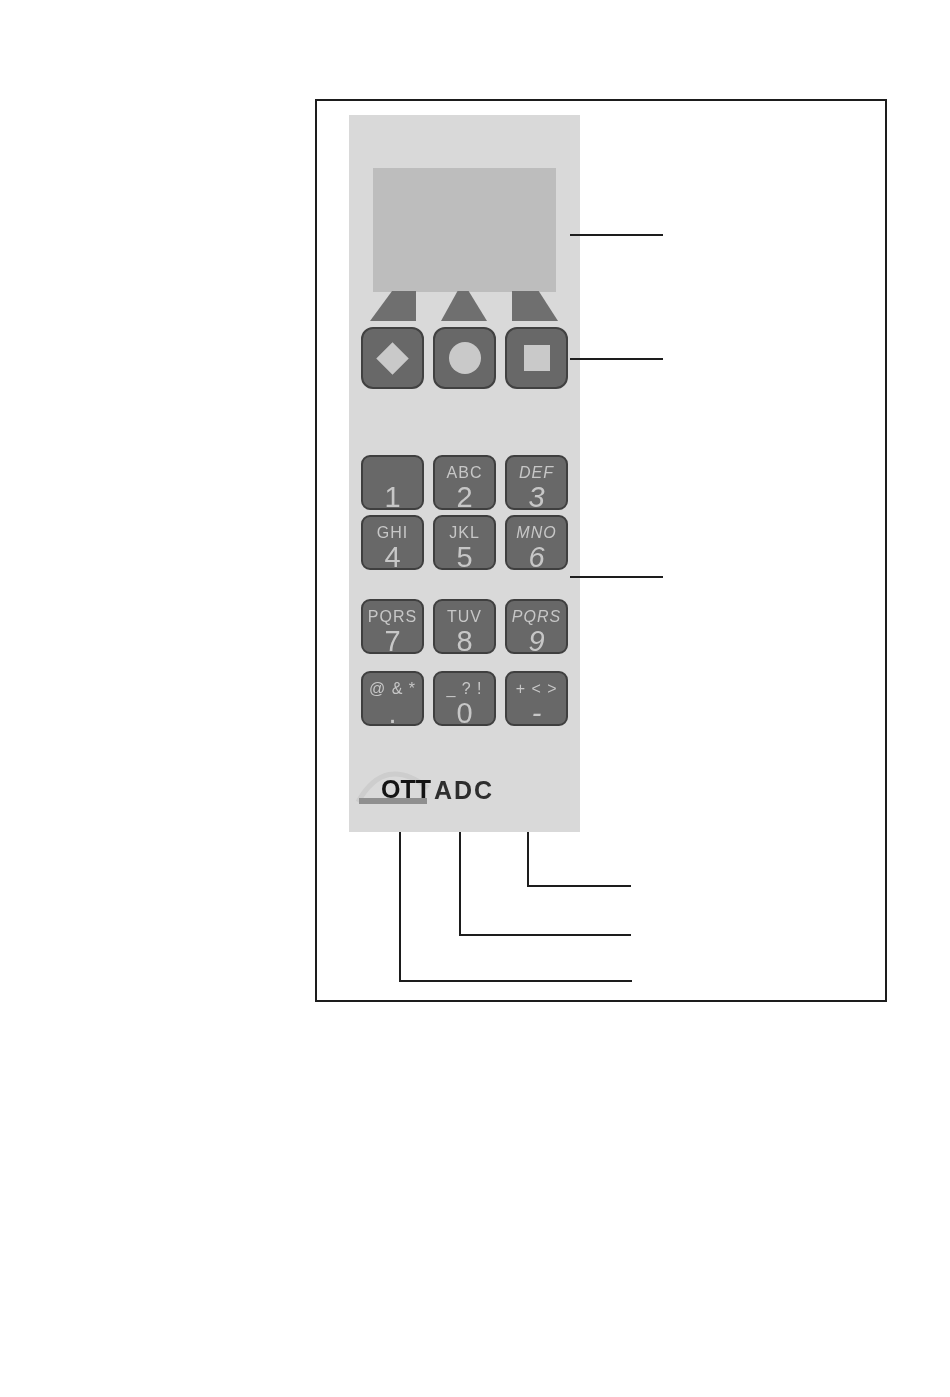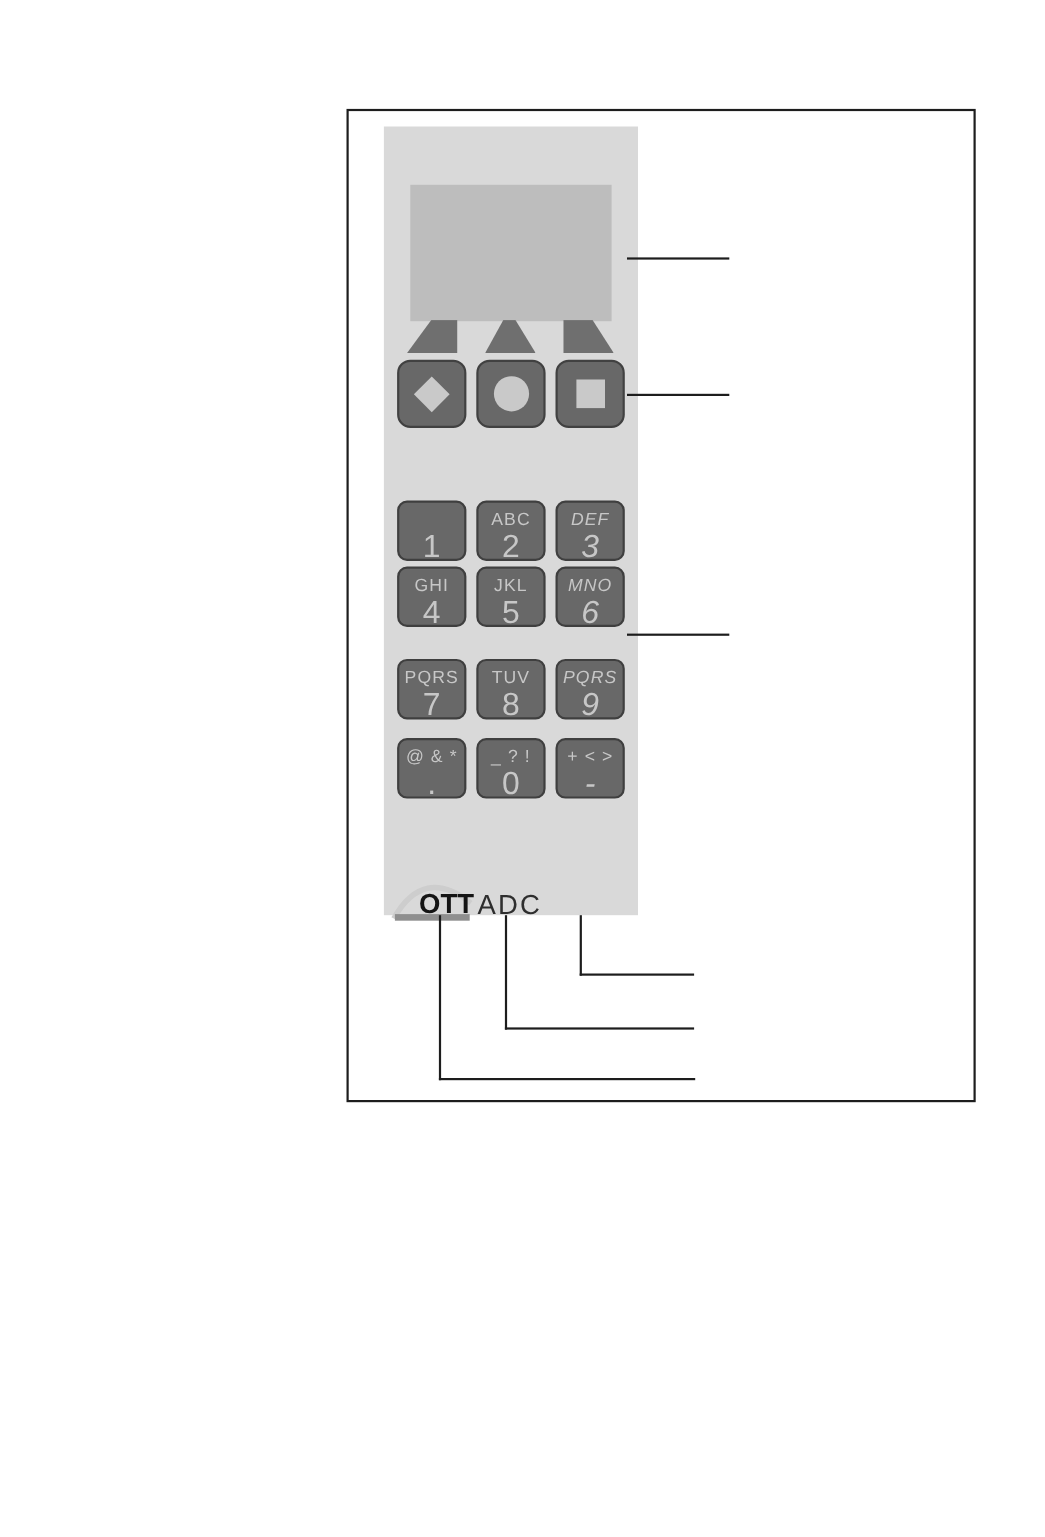--- a/index.html
+++ b/index.html
@@ -97,30 +97,30 @@
   .key .digit {
     display: block;
     font-size: 29px;
     line-height: 31px;
     margin-top: 1px;
   }
   .kc-0 { left: 0; }   .kc-1 { left: 72px; } .kc-2 { left: 144px; font-style: italic; }
   .kr-0 { top: 0; }    .kr-1 { top: 60px; }  .kr-2 { top: 144px; } .kr-3 { top: 216px; }
 
   
-  .logo { position: absolute; left: 0; top: 684px; width: 265px; height: 60px; }
+  .logo { position: absolute; left: 0; top: 651px; width: 265px; height: 60px; }
   .logo-arc { position: absolute; left: 6px; top: 2px; width: 76px; height: 38px; }
   .logo-bar { position: absolute; left: 10px; top: 32px; width: 68px; height: 6px; background: #8f8f8f; }
   .logo-brand {
     position: absolute; left: 32px; top: 9px;
     font-size: 25px; font-weight: bold; color: #141414; letter-spacing: 0px;
   }
   .logo-model {
     position: absolute; left: 85px; top: 10px;
-    font-size: 25px; font-weight: 400; color: #2e2e2e; letter-spacing: 2px;
+    font-size: 25px; font-weight: 700; color: #2e2e2e; letter-spacing: 2px;
   }
 
   
   .callout { position: absolute; background: #1d1d1d; }
   .co-display { left: 570px; top: 234px; width: 93px;  height: 2px; }
   .co-fnkeys  { left: 570px; top: 358px; width: 93px;  height: 2px; }
   .co-keypad  { left: 570px; top: 576px; width: 93px;  height: 2px; }
   .co-v1 { left: 399px; top: 832px; width: 2px;  height: 150px; }
   .co-h1 { left: 399px; top: 980px; width: 233px; height: 2px; }
   .co-v2 { left: 459px; top: 832px; width: 2px;  height: 104px; }

